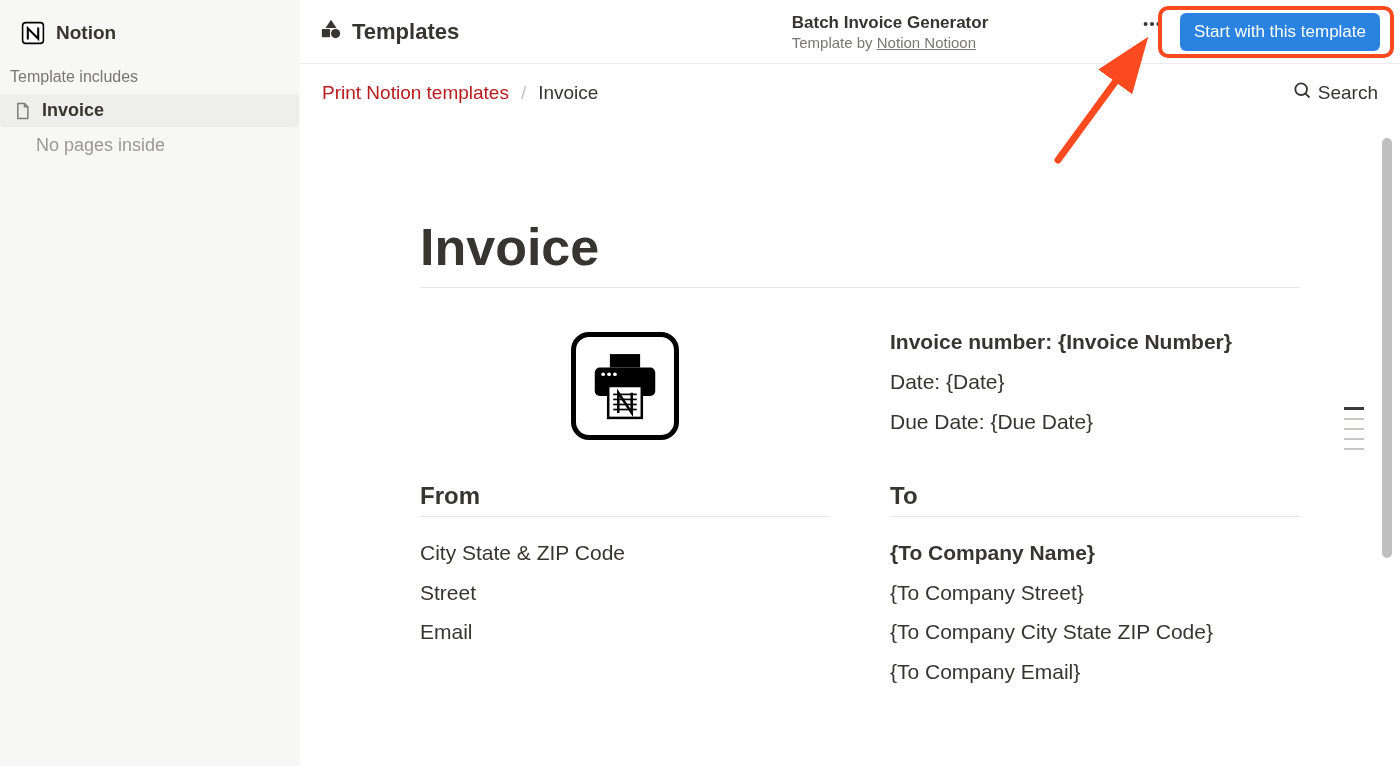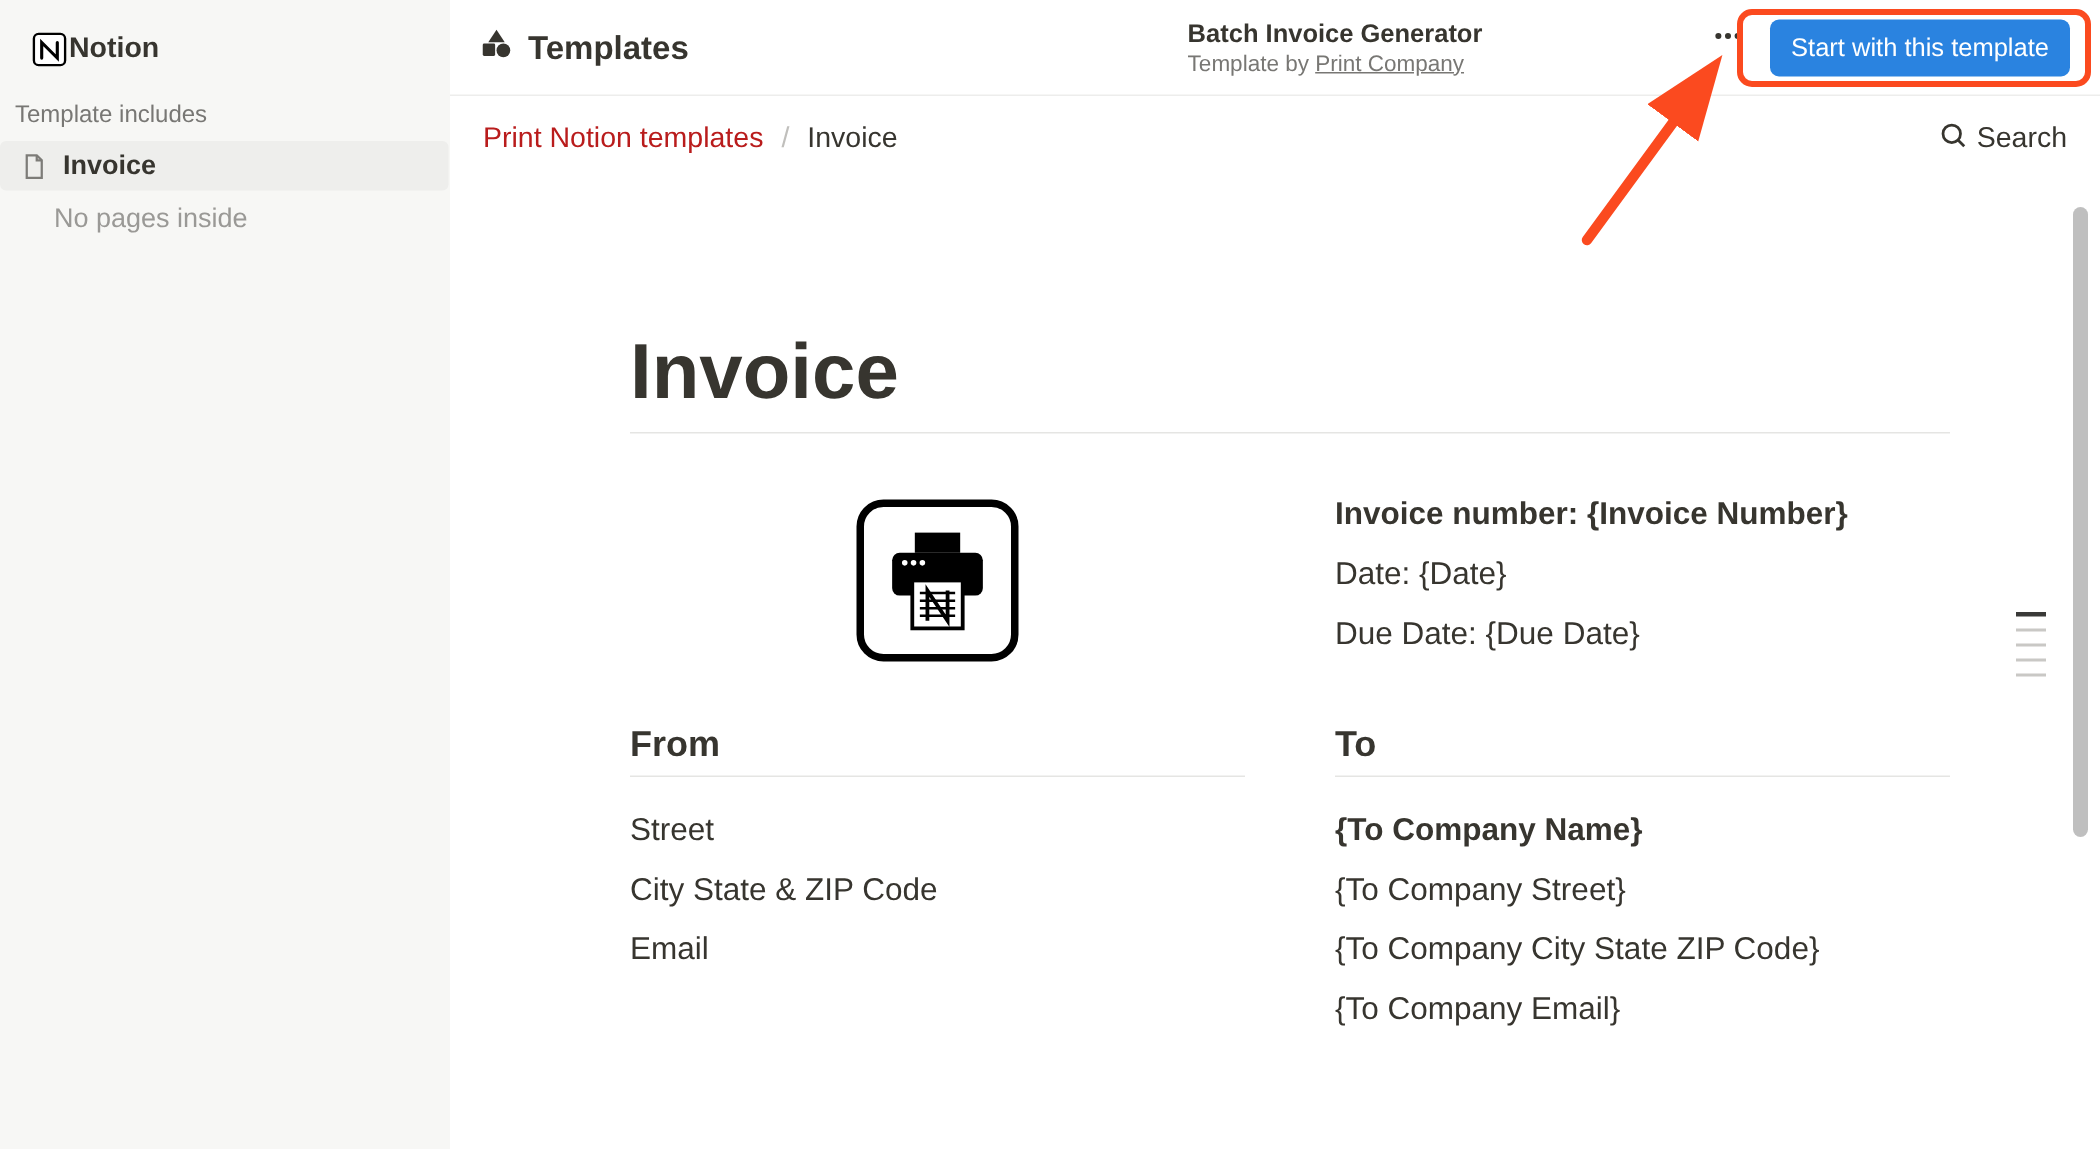--- a/index.html
+++ b/index.html
@@ -23,20 +23,21 @@
     
     .sidebar {
       width: 300px;
       background: #f7f7f5;
       padding-top: 16px;
       border-right: 1px solid #f7f7f5;
     }
     .sidebar-brand {
       display: flex;
       align-items: center;
+      gap: 10px;
       padding: 4px 20px 18px 20px;
       font-weight: 600;
       font-size: 19px;
     }
     .brand-icon svg {
       display: block;
     }
     .sidebar-section-label {
       padding: 4px 10px 8px 10px;
       font-size: 16px;
@@ -333,21 +334,21 @@
             <circle cx="17" cy="17" r="5"></circle>
             <path d="M12 2 L18 11 H6 Z"></path>
           </svg>
         </span>
         <span>Templates</span>
       </div>
 
       <div class="header-center">
         <div class="header-title">Batch Invoice Generator</div>
         <div class="header-subtitle">
-          <span>Template by </span><a href="#">Print Company</a>
+          <span>Template by </span><a href="#">Notion Notioon</a>
         </div>
       </div>
 
       <div class="header-right">
         <div class="more-button">
           <span>
             <svg width="22" height="22" viewBox="0 0 24 24" fill="#37352f">
               <circle cx="5" cy="12" r="2.2"></circle>
                 <circle cx="12" cy="12" r="2.2"></circle>
                 <circle cx="19" cy="12" r="2.2"></circle>
@@ -407,22 +408,22 @@
             <div>Date: {Date}</div>
             <div>Due Date: {Due Date}</div>
           </div>
         </div>
 
         <div class="two-col">
           <div class="col">
             <div class="section-header">From</div>
             <hr class="section-hr">
             <div class="addr">
+              <div>City State &amp; ZIP Code</div>
               <div>Street</div>
-              <div>City State &amp; ZIP Code</div>
               <div>Email</div>
             </div>
           </div>
           <div class="col">
             <div class="section-header">To</div>
             <hr class="section-hr">
             <div class="addr">
               <div class="company">{To Company Name}</div>
               <div>{To Company Street}</div>
               <div>{To Company City State ZIP Code}</div>

